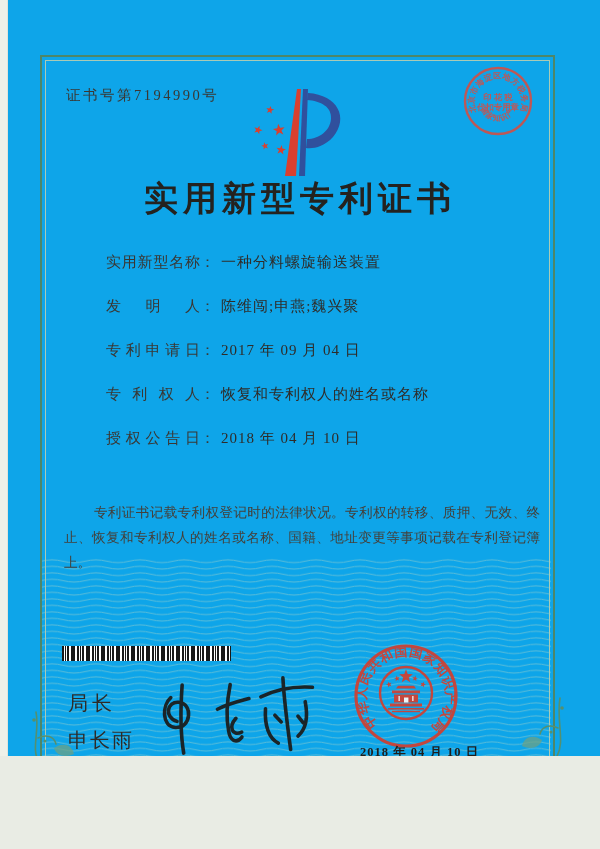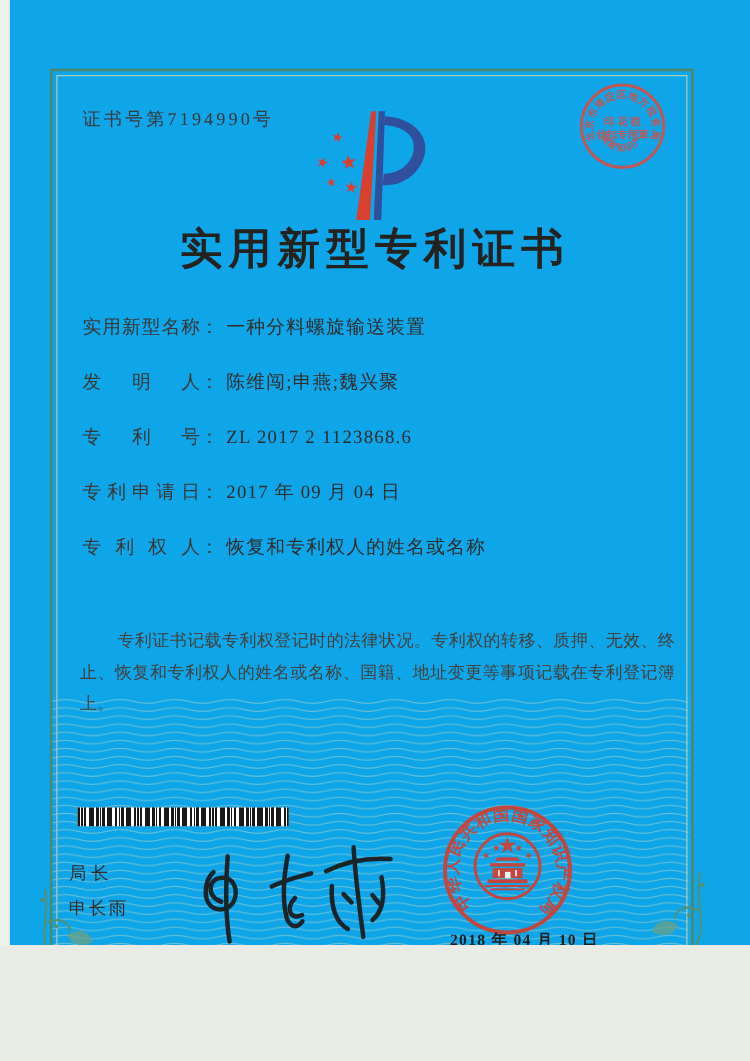--- a/index.html
+++ b/index.html
@@ -6,31 +6,31 @@
   #photo{position:relative;width:600px;height:756px;background:#0ea5e9;overflow:hidden;
          font-family:"Liberation Serif","DejaVu Serif",serif;color:#36332f;}
   .paper-edge{position:absolute;left:0;top:0;width:7px;height:849px;background:#eef1e9;border-right:1px solid #e0e5da;}
   .frame-outer{position:absolute;left:40px;top:55px;width:511px;height:752px;border:2px solid #4e8668;}
   .frame-inner{position:absolute;left:3px;top:3px;right:3px;bottom:3px;border:1px solid #a9cab5;}
   .cert-no{position:absolute;left:66px;top:86px;font-size:14.5px;letter-spacing:2.5px;color:#3a3733;}
   .logo{position:absolute;left:234px;top:84px;}
   .title{position:absolute;left:0;top:176px;width:600px;text-align:center;font-size:34px;
          font-weight:bold;letter-spacing:5px;color:#24221f;}
   .fields{position:absolute;left:66px;top:252px;width:478px;font-size:15px;}
-  .frow{height:20px;line-height:20px;margin-bottom:24px;white-space:nowrap;}
+  .frow{height:20px;line-height:20px;margin-bottom:24px;white-space:nowrap;margin-left:40px;}
   .flabel{display:inline-block;width:94px;text-align:justify;text-align-last:justify;color:#3a3733;}
   .fsep{margin-right:6px;color:#3a3733;}
   .fvalue{letter-spacing:1px;color:#2f2c29;}
   .bodytext{position:absolute;left:64px;top:500px;width:476px;font-size:13.6px;line-height:25px;
             text-align:justify;color:#44403a;}
   .bodytext p{margin:0;text-indent:2.2em;}
   .barcode{position:absolute;left:62px;top:646px;width:169px;height:15px;background-color:#ffffff;
            background-image:repeating-linear-gradient(90deg,#181818 0 2px,transparent 2px 5px),
                             repeating-linear-gradient(90deg,#181818 0 1px,transparent 1px 3px);}
-  .officer{position:absolute;left:55px;top:690px;font-size:14px;letter-spacing:4px;color:#2e2b28;}
+  .officer{position:absolute;left:68px;top:690px;font-size:20px;letter-spacing:4px;color:#2e2b28;}
   .officer .oname{margin-top:10px;letter-spacing:2px;}
   .sig{position:absolute;left:146px;top:674px;}
   .issue-seal{position:absolute;left:343px;top:633px;opacity:.92;}
   .seal-date{position:absolute;left:360px;top:744px;font-size:12.5px;font-weight:600;
              letter-spacing:1px;color:#1f1d1b;}
   .tax-seal{position:absolute;left:461px;top:64px;opacity:.85;}
   .footer{position:absolute;left:0;top:779px;width:600px;text-align:left;font-size:11px;
           letter-spacing:1px;color:#4c4944;}
   .waves{position:absolute;left:41px;top:558px;}
   .fl-bl{position:absolute;left:26px;top:710px;}
@@ -128,27 +128,27 @@
   <div class="title">实用新型专利证书</div>
 
   <div class="fields">
     <div class="frow">
       <span class="flabel">实用新型名称</span><span class="fsep">：</span><span class="fvalue">一种分料螺旋输送装置</span>
     </div>
     <div class="frow">
       <span class="flabel">发明人</span><span class="fsep">：</span><span class="fvalue">陈维闯;申燕;魏兴聚</span>
     </div>
     <div class="frow">
-      <span class="flabel">专利号</span><span class="fsep">：</span><span class="fvalue">ZL 2017 2 1123868.6</span>
-    </div>
-    <div class="frow">
       <span class="flabel">专利申请日</span><span class="fsep">：</span><span class="fvalue">2017 年 09 月 04 日</span>
     </div>
     <div class="frow">
       <span class="flabel">专利权人</span><span class="fsep">：</span><span class="fvalue">恢复和专利权人的姓名或名称</span>
+    </div>
+    <div class="frow">
+      <span class="flabel">授权公告日</span><span class="fsep">：</span><span class="fvalue">2018 年 04 月 10 日</span>
     </div>
   </div>
 
   <div class="bodytext">
     <p>专利证书记载专利权登记时的法律状况。专利权的转移、质押、无效、终止、恢复和专利权人的姓名或名称、国籍、地址变更等事项记载在专利登记簿上。</p>
   </div>
 
   <div class="barcode"></div>
 
   <div class="officer">

